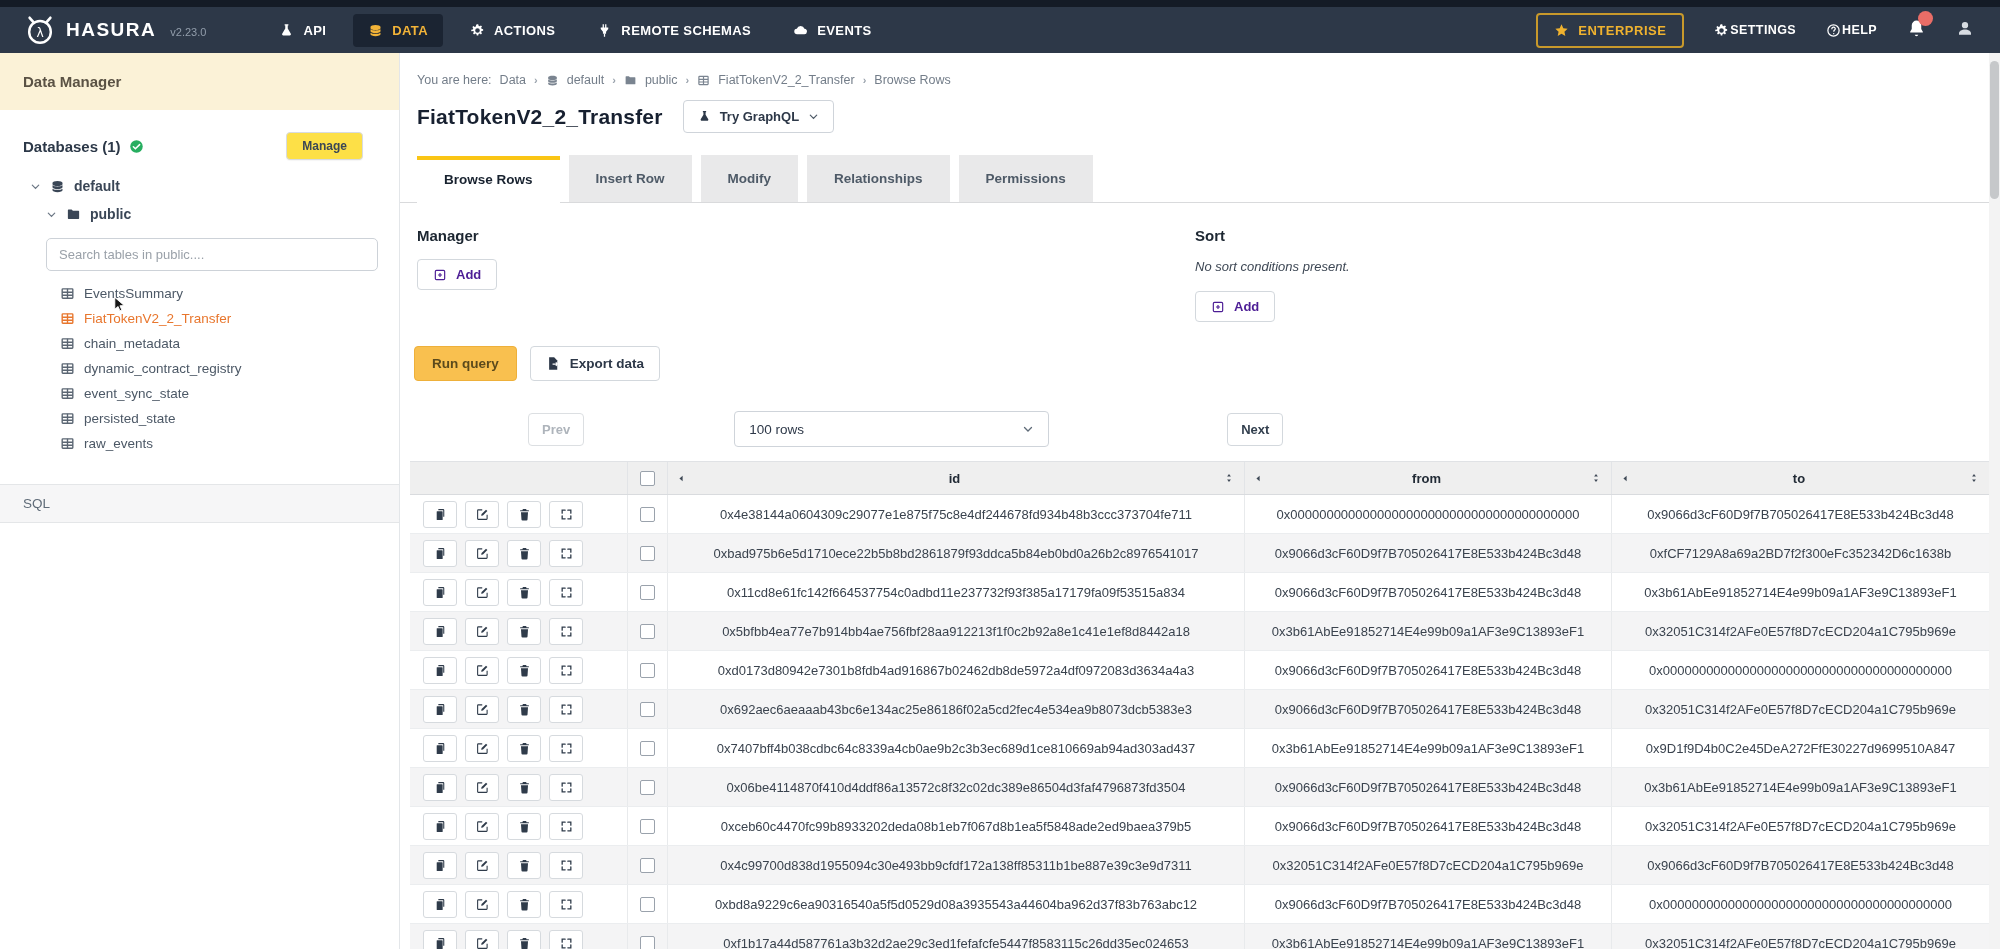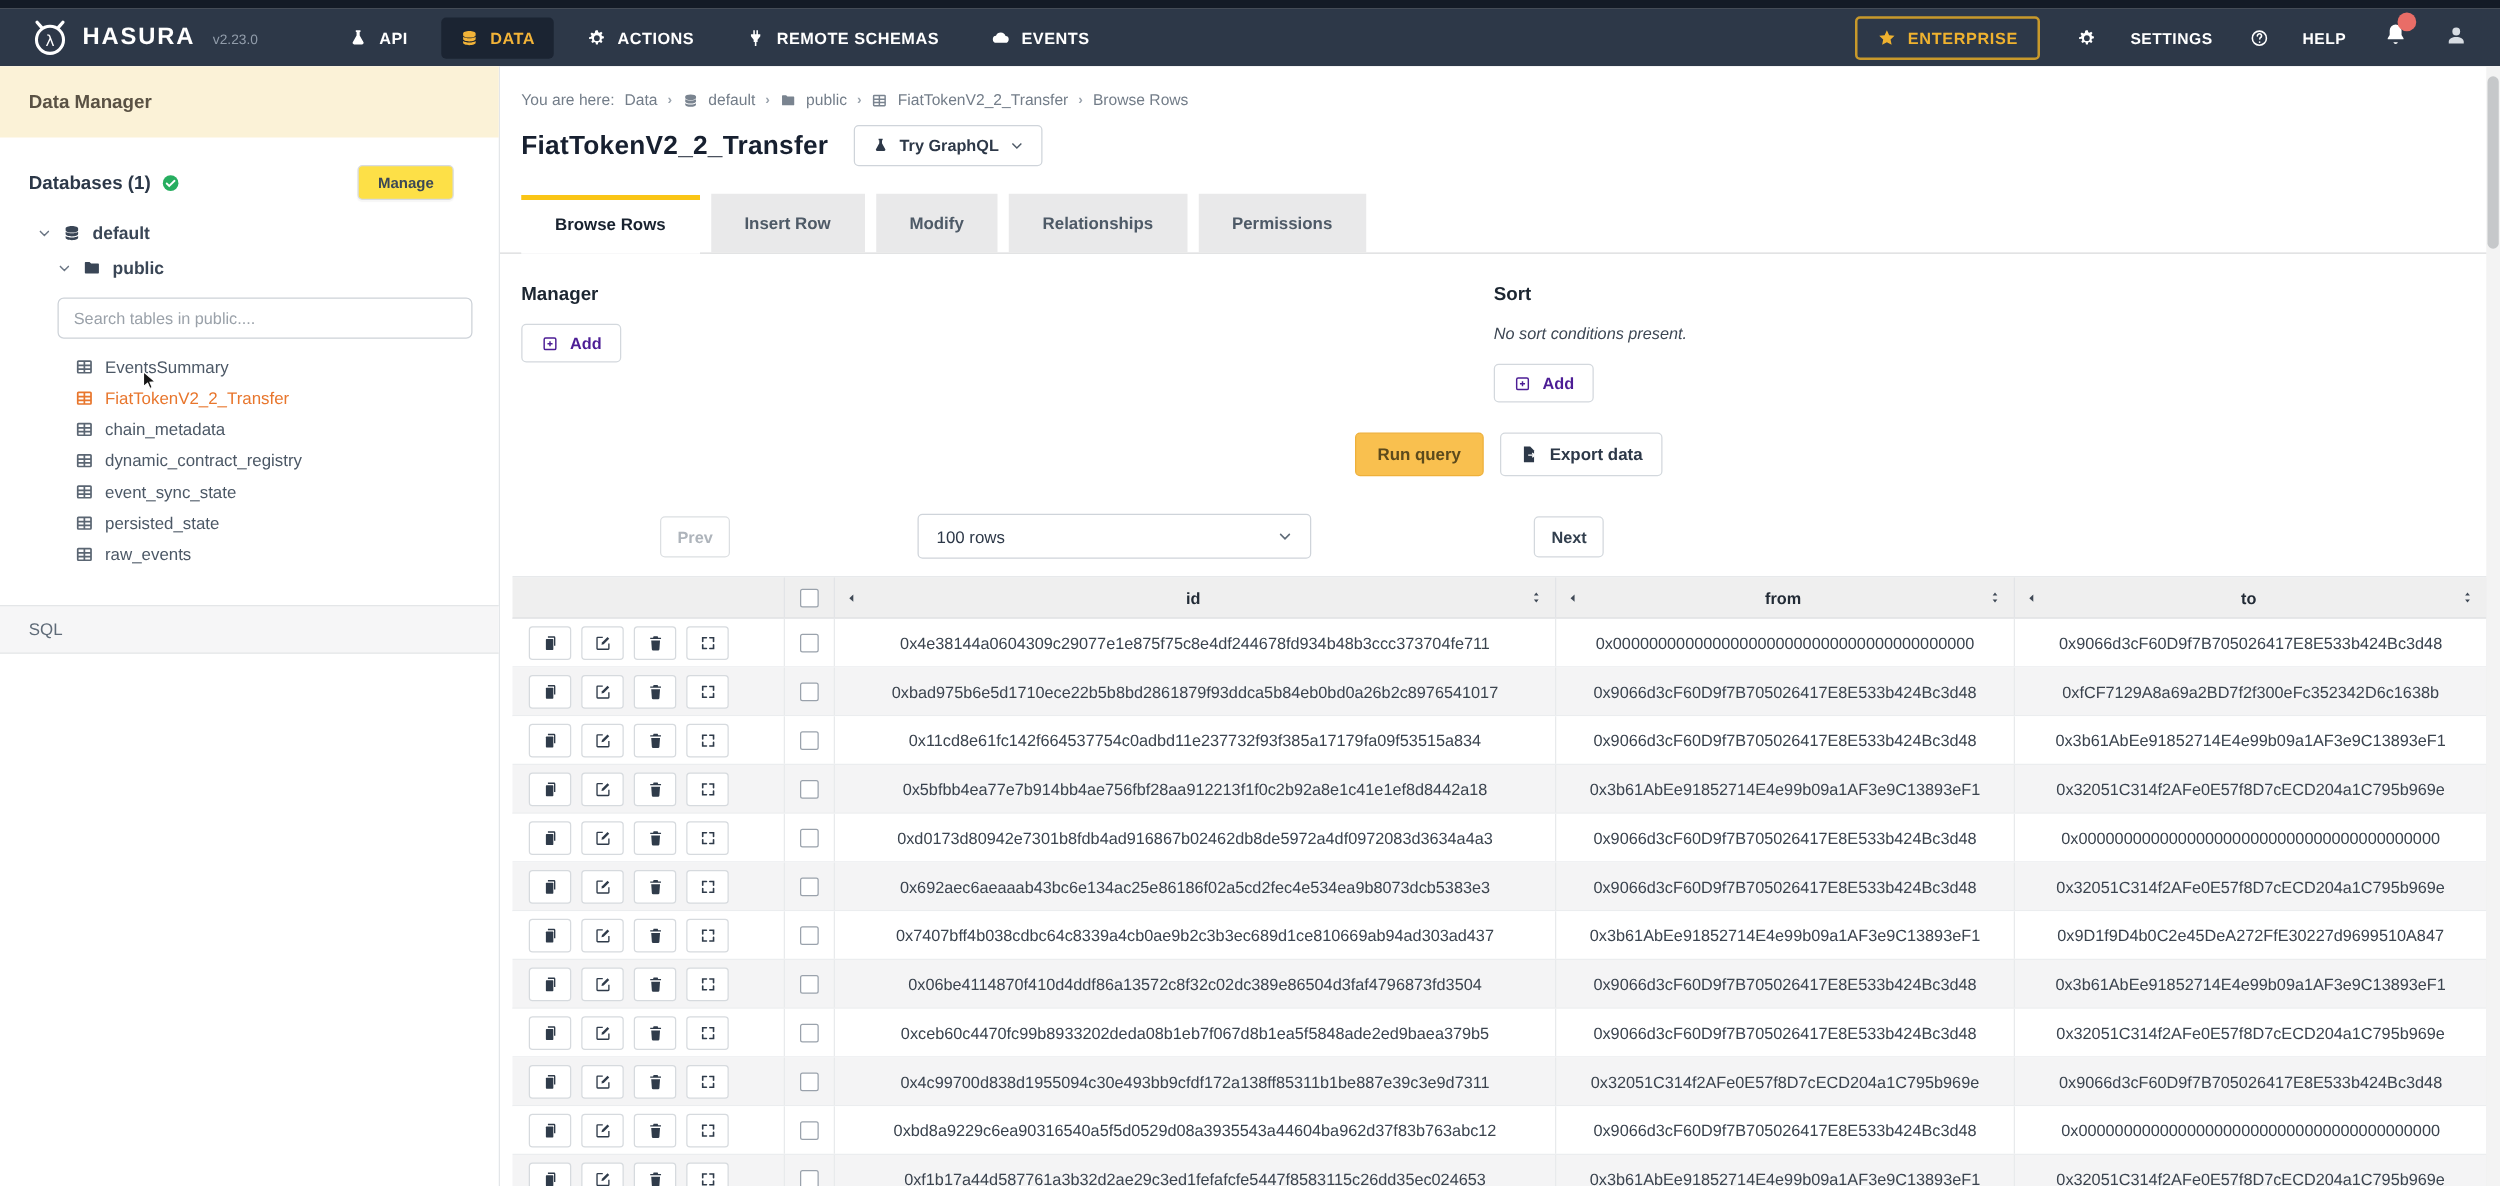--- a/index.html
+++ b/index.html
@@ -28,21 +28,21 @@
   }
   .nav-item .ic { width:15px; height:15px; }
   .nav-item.active { background:#1b2432; color:#f2b338; }
   .nav-right { margin-left:auto; display:flex; align-items:center; gap:30px; }
   .enterprise-btn {
     display:flex; align-items:center; gap:9px; border:2px solid #c8992b; border-radius:4px;
     color:#efb22f; font-size:13px; font-weight:bold; letter-spacing:.5px; padding:8px 16px;
     background:transparent; cursor:pointer;
   }
   .enterprise-btn .ic { width:15px; height:15px; }
-  .nav-util { display:flex; align-items:flex-end; gap:27px; font-size:12.5px; font-weight:bold; letter-spacing:.4px; cursor:pointer; }
+  .nav-util { display:flex; align-items:center; gap:1px; font-size:12.5px; font-weight:bold; letter-spacing:.4px; cursor:pointer; }
   .nav-util .ic { width:15px; height:15px; }
   .bell-wrap { position:relative; cursor:pointer; }
   .bell-wrap .ic { width:19px; height:19px; }
   .badge { position:absolute; top:-8px; right:-7px; width:15px; height:15px; border-radius:50%; background:#e96d67; }
   .user-wrap .ic { width:18px; height:18px; color:#d7dce2; cursor:pointer; }
 
   
   .app { display:flex; height:896px; }
 
   
@@ -103,21 +103,21 @@
   .fs-left { width:778px; }
   .fs-right { flex:1; }
   .section-title { font-size:15px; font-weight:bold; color:#1c2631; margin-bottom:15px; }
   .empty-text { font-style:italic; font-size:13px; color:#3d4754; margin-bottom:17px; }
   .add-btn {
     display:inline-flex; align-items:center; gap:9px; border:1px solid #d3d8dd; border-radius:4px;
     background:#fff; padding:7px 15px; font-size:13px; font-weight:bold; color:#4c1d95; cursor:pointer;
   }
   .add-btn .ic { width:14px; height:14px; }
 
-  .run-row { display:flex; gap:13px; margin:24px 0 0 14px;justify-content:center; }
+  .run-row { display:flex; gap:13px; margin:24px 0 0 14px; }
   .run-btn {
     background:#f9c04f; border:1px solid #eeb03a; border-radius:4px; padding:9px 17px;
     font-size:13.5px; font-weight:bold; color:#5c4a1c; cursor:pointer; font-family:inherit;
   }
   .export-btn {
     background:#fff; border:1px solid #d3d8dd; border-radius:4px; padding:9px 15px;
     display:flex; align-items:center; gap:9px; font-size:13.5px; font-weight:bold; color:#2d3848; cursor:pointer; font-family:inherit;
   }
   .export-btn .ic { width:15px; height:15px; }
 

